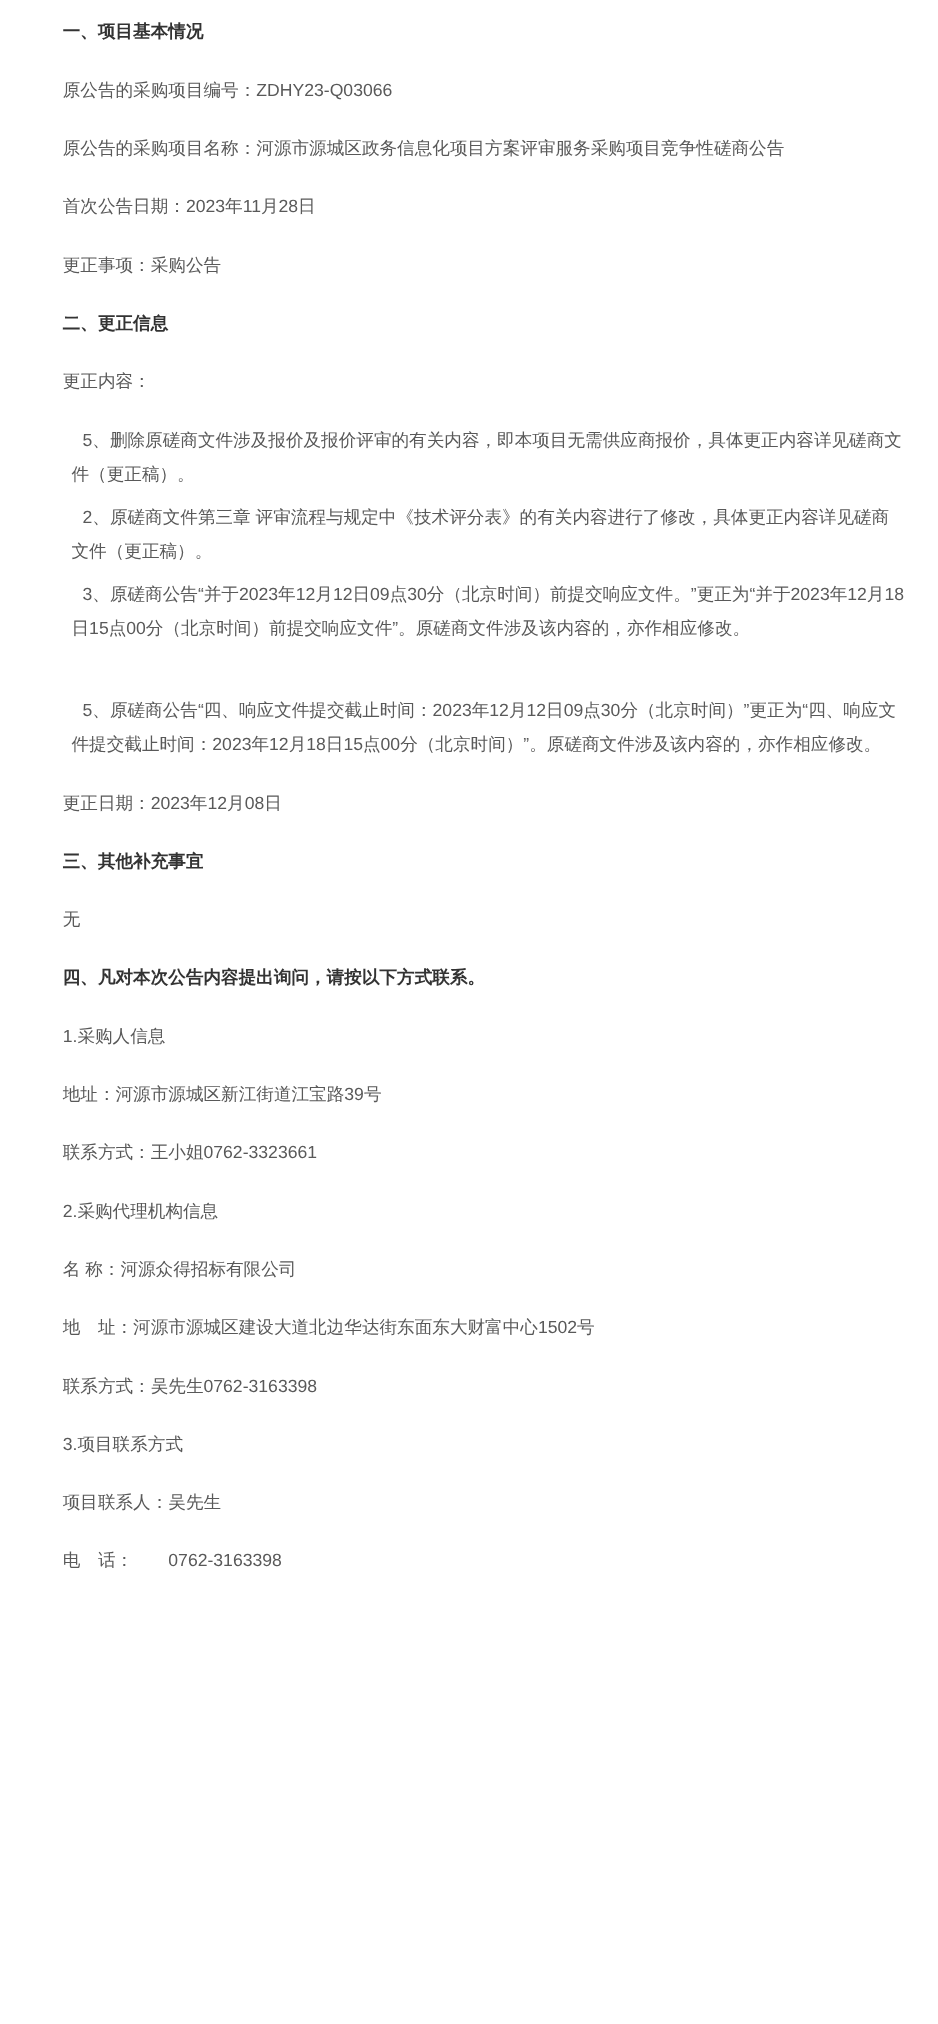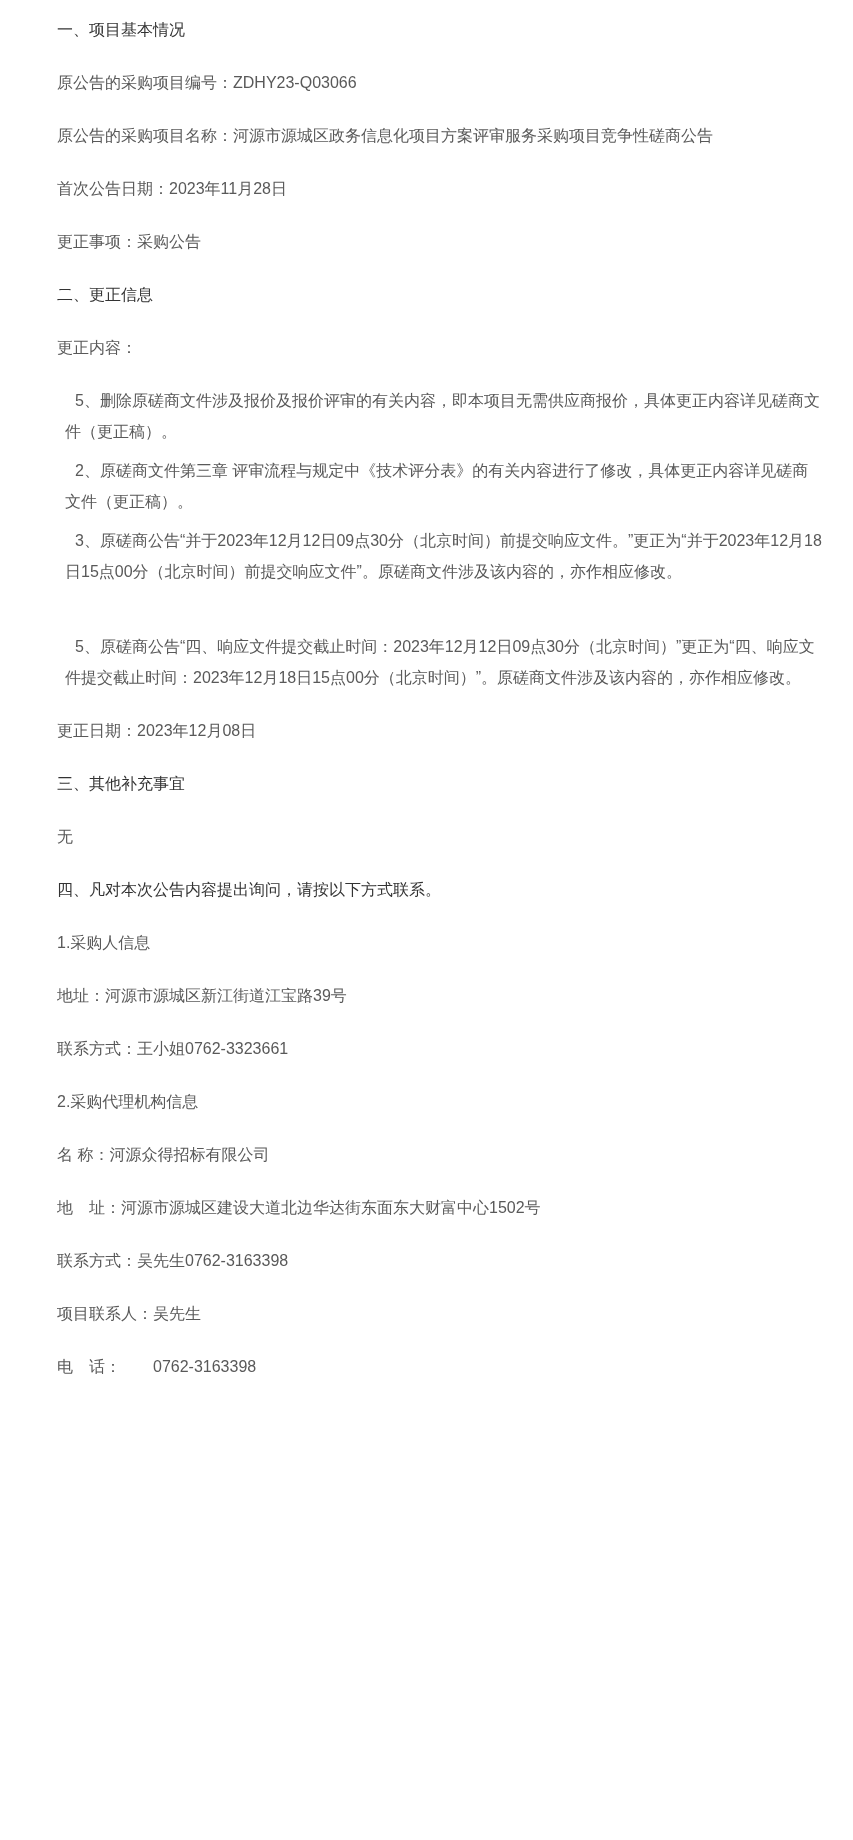--- a/index.html
+++ b/index.html
@@ -20,21 +20,21 @@
     color: #595959;
   }
   .blk {
     margin: 0 0 22px 0;
     line-height: 31px;
     white-space: pre-wrap;
     word-break: normal;
   }
   .heading {
     color: #333333;
-    font-weight: 400;
+    font-weight: 700;
   }
   .para { }
   .list {
     margin-bottom: 8px;
     padding-left: 8px;
     text-indent: 10px;
   }
   .list + .para {
     margin-top: 22px;
   }
@@ -63,15 +63,16 @@
     <div class="blk heading">三、其他补充事宜</div>
     <div class="blk para">无</div>
     <div class="blk heading">四、凡对本次公告内容提出询问，请按以下方式联系。</div>
     <div class="blk para">1.采购人信息</div>
     <div class="blk para">地址：河源市源城区新江街道江宝路39号</div>
     <div class="blk para">联系方式：王小姐0762-3323661</div>
     <div class="blk para">2.采购代理机构信息</div>
     <div class="blk para">名 称：河源众得招标有限公司</div>
     <div class="blk para">地　址：河源市源城区建设大道北边华达街东面东大财富中心1502号</div>
     <div class="blk para">联系方式：吴先生0762-3163398</div>
+    <div class="blk para">3.项目联系方式</div>
     <div class="blk para">项目联系人：吴先生</div>
     <div class="blk para">电　话：　　0762-3163398</div>
   </main>
 
 </body></html>

